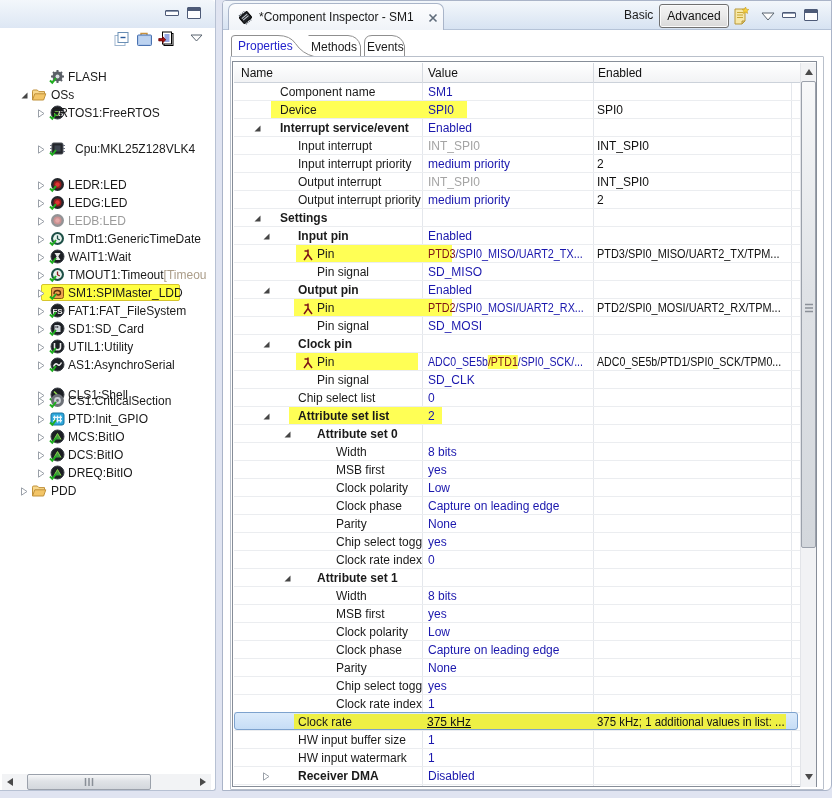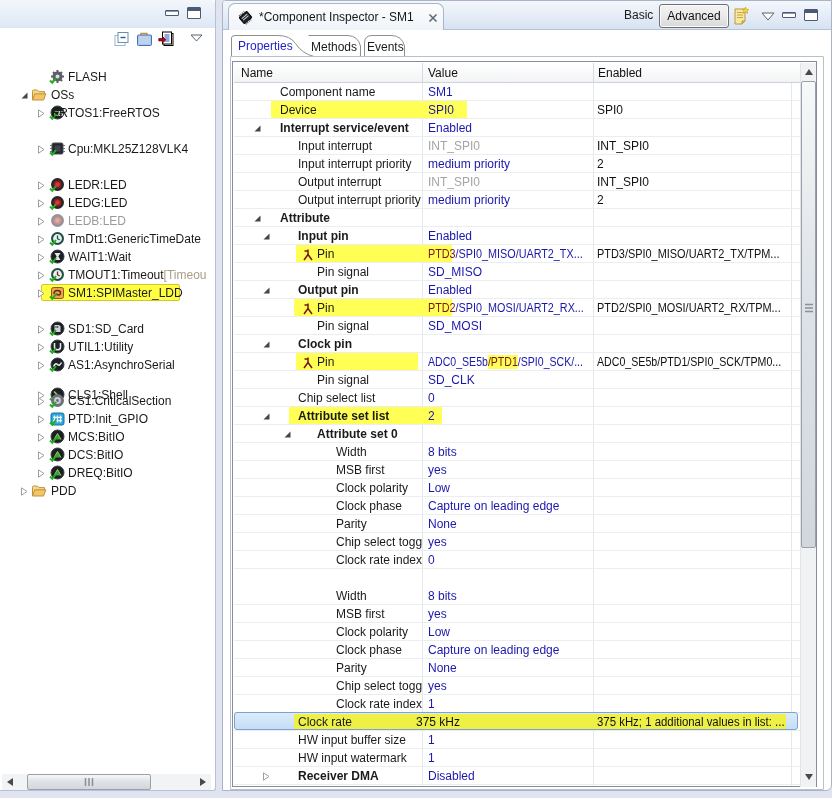--- a/index.html
+++ b/index.html
@@ -129,21 +129,21 @@
           <path d="M1.5 0.8 L7 4.5 L1.5 8.2 Z" fill="#fff" stroke="#9aa0a8"></path>
         </svg>
         <svg style="left:49px;top:1px" width="16" height="16">
           <rect x="3" y="2" width="11" height="11" rx="1.5" fill="#23262b" stroke="#4a4f57"></rect>
           <rect x="5.5" y="4.5" width="6" height="6" fill="#3d4450"></rect>
           <g stroke="#6b7280">
             <path d="M1 4.5h2M1 7.5h2M1 10.5h2M14 4.5h2M14 7.5h2M14 10.5h2"></path>
           </g>
           <path d="M1 11.5 l2.3 2.3 L7 9" stroke="#1fae1f" stroke-width="2" fill="none"></path>
         </svg>
-        <span class="lb" style="left:68px">Cpu:MKL25Z128VLK4</span>
+        <span class="lb" style="left:75px">Cpu:MKL25Z128VLK4</span>
       </div>
 <div class="tr" style="top:126px">
         <svg class="tw" style="left:37px;top:5px" width="9" height="9">
           <path d="M1.5 0.8 L7 4.5 L1.5 8.2 Z" fill="#fff" stroke="#9aa0a8"></path>
         </svg>
         <svg style="left:49px;top:1px" width="16" height="16">
           <circle cx="8.5" cy="7.5" r="6.5" fill="#23262b"></circle>
           <circle cx="8.5" cy="7.5" r="4" fill="#8d1d1d"></circle>
           <circle cx="8.5" cy="7.5" r="2.3" fill="#e03535"></circle>
           <path d="M1 11.5 l2.3 2.3 L7 9" stroke="#1fae1f" stroke-width="2" fill="none"></path>
@@ -215,20 +215,32 @@
         <div style="position:absolute;left:41px;top:0px;width:139px;height:17px;background:#ffff42;border:1px solid #d6c52c;border-radius:2px"></div>
         <svg class="tw" style="left:37px;top:5px" width="9" height="9">
           <path d="M1.5 0.8 L7 4.5 L1.5 8.2 Z" fill="#fff" stroke="#9aa0a8"></path>
         </svg>
         <svg style="left:49px;top:1px" width="16" height="16">
           <rect x="2.5" y="2.5" width="12" height="11" rx="2" fill="#eda24f" stroke="#8a5a14"></rect>
           <path d="M5 9 q0 -3.5 3.5 -3.5 q3 0 3 2.5 q0 2 -2.2 2 q-1.8 0 -1.8 -1.5" stroke="#5a3208" stroke-width="1.4" fill="none"></path>
           <path d="M1 11.5 l2.3 2.3 L7 9" stroke="#1fae1f" stroke-width="2" fill="none"></path>
         </svg>
         <span class="lb" style="left:68px">SM1:SPIMaster_LDD</span>
+      </div>
+<div class="tr" style="top:252px">
+        <svg class="tw" style="left:37px;top:5px" width="9" height="9">
+          <path d="M1.5 0.8 L7 4.5 L1.5 8.2 Z" fill="#fff" stroke="#9aa0a8"></path>
+        </svg>
+        <svg style="left:49px;top:1px" width="16" height="16">
+          <circle cx="8.5" cy="7.5" r="6.5" fill="#1c1f24"></circle>
+          <circle cx="8.5" cy="7.5" r="6.5" fill="none" stroke="#3a3f46"></circle>
+          <text x="3.4" y="10.5" font-size="8" font-weight="bold" fill="#e8e8e8" font-family="Liberation Sans">FS</text>
+          <path d="M1 11.5 l2.3 2.3 L7 9" stroke="#1fae1f" stroke-width="2" fill="none"></path>
+        </svg>
+        <span class="lb" style="left:68px">FAT1:FAT_FileSystem</span>
       </div>
 <div class="tr" style="top:270px">
         <svg class="tw" style="left:37px;top:5px" width="9" height="9">
           <path d="M1.5 0.8 L7 4.5 L1.5 8.2 Z" fill="#fff" stroke="#9aa0a8"></path>
         </svg>
         <svg style="left:49px;top:1px" width="16" height="16">
           <circle cx="8.5" cy="7.5" r="6.5" fill="#1c1f24"></circle>
           <circle cx="8.5" cy="7.5" r="6.5" fill="none" stroke="#3a3f46"></circle>
           <path d="M5.5 4 h4.5 l1.5 1.5 V11 H5.5 Z" fill="#cfd4da"></path>
           <path d="M6.5 5h1v2h-1zM8.2 5h1v2h-1z" fill="#3a3f46"></path>
@@ -452,21 +464,21 @@
         </div>
 <div class="r" style="top:108px">
           <span style="left:64px;width:124px">Output&nbsp;interrupt&nbsp;priority</span>
           <span class="blue" style="left:194px;width:163px;">medium priority</span>
           <span style="left:363px;width:192px;color:#111;">2</span>
         </div>
 <div class="r" style="top:126px">
           <svg class="tw" style="left:19px;top:5px" width="9" height="9">
             <path d="M7.5 1.5 V7.5 H1.5 Z" fill="#454545"></path>
           </svg>
-          <b style="left:46px;width:142px">Attribute</b>
+          <b style="left:46px;width:142px">Settings</b>
         </div>
 <div class="r" style="top:144px">
           <svg class="tw" style="left:28px;top:5px" width="9" height="9">
             <path d="M7.5 1.5 V7.5 H1.5 Z" fill="#454545"></path>
           </svg>
           <b style="left:64px;width:124px">Input&nbsp;pin</b>
           <span class="blue" style="left:194px;width:163px;">Enabled</span>
         </div>
 <div class="r" style="top:162px">
           <div class="hl" style="left:62px;width:156px"></div>
@@ -565,20 +577,26 @@
           <span class="blue" style="left:194px;width:163px;">None</span>
         </div>
 <div class="r" style="top:450px">
           <span style="left:102px;width:86px">Chip&nbsp;select&nbsp;toggle</span>
           <span class="blue" style="left:194px;width:163px;">yes</span>
         </div>
 <div class="r" style="top:468px">
           <span style="left:102px;width:86px">Clock&nbsp;rate&nbsp;index</span>
           <span class="blue" style="left:194px;width:163px;">0</span>
         </div>
+<div class="r" style="top:486px">
+          <svg class="tw" style="left:49px;top:5px" width="9" height="9">
+            <path d="M7.5 1.5 V7.5 H1.5 Z" fill="#454545"></path>
+          </svg>
+          <b style="left:83px;width:105px">Attribute&nbsp;set&nbsp;1</b>
+        </div>
 <div class="r" style="top:504px">
           <span style="left:102px;width:86px">Width</span>
           <span class="blue" style="left:194px;width:163px;">8 bits</span>
         </div>
 <div class="r" style="top:522px">
           <span style="left:102px;width:86px">MSB&nbsp;first</span>
           <span class="blue" style="left:194px;width:163px;">yes</span>
         </div>
 <div class="r" style="top:540px">
           <span style="left:102px;width:86px">Clock&nbsp;polarity</span>
@@ -597,21 +615,21 @@
           <span class="blue" style="left:194px;width:163px;">yes</span>
         </div>
 <div class="r" style="top:612px">
           <span style="left:102px;width:86px">Clock&nbsp;rate&nbsp;index</span>
           <span class="blue" style="left:194px;width:163px;">1</span>
         </div>
 <div class="r" style="top:630px">
           <div style="position:absolute;left:0px;top:-1px;width:564px;height:18px;border:1px solid #7da2ce;border-radius:3px;background:linear-gradient(#dcebfb,#c6ddf6)"></div>
           <div style="position:absolute;left:60px;top:1px;width:492px;height:15px;background:#eef045"></div>
           <span style="left:64px;width:124px">Clock&nbsp;rate</span>
-          <span class="kk" style="left:182px;width:163px;">375 kHz</span>
+          <span class="kk" style="left:193px;width:163px;text-decoration:underline;">375 kHz</span>
           <span style="left:363px;width:215px;color:#111;transform:scaleX(0.95);transform-origin:0 50%;">375&nbsp;kHz;&nbsp;1&nbsp;additional&nbsp;values&nbsp;in&nbsp;list:&nbsp;...</span>
         </div>
 <div class="r" style="top:648px">
           <span style="left:64px;width:124px">HW&nbsp;input&nbsp;buffer&nbsp;size</span>
           <span class="blue" style="left:194px;width:163px;">1</span>
         </div>
 <div class="r" style="top:666px">
           <span style="left:64px;width:124px">HW&nbsp;input&nbsp;watermark</span>
           <span class="blue" style="left:194px;width:163px;">1</span>
         </div>

